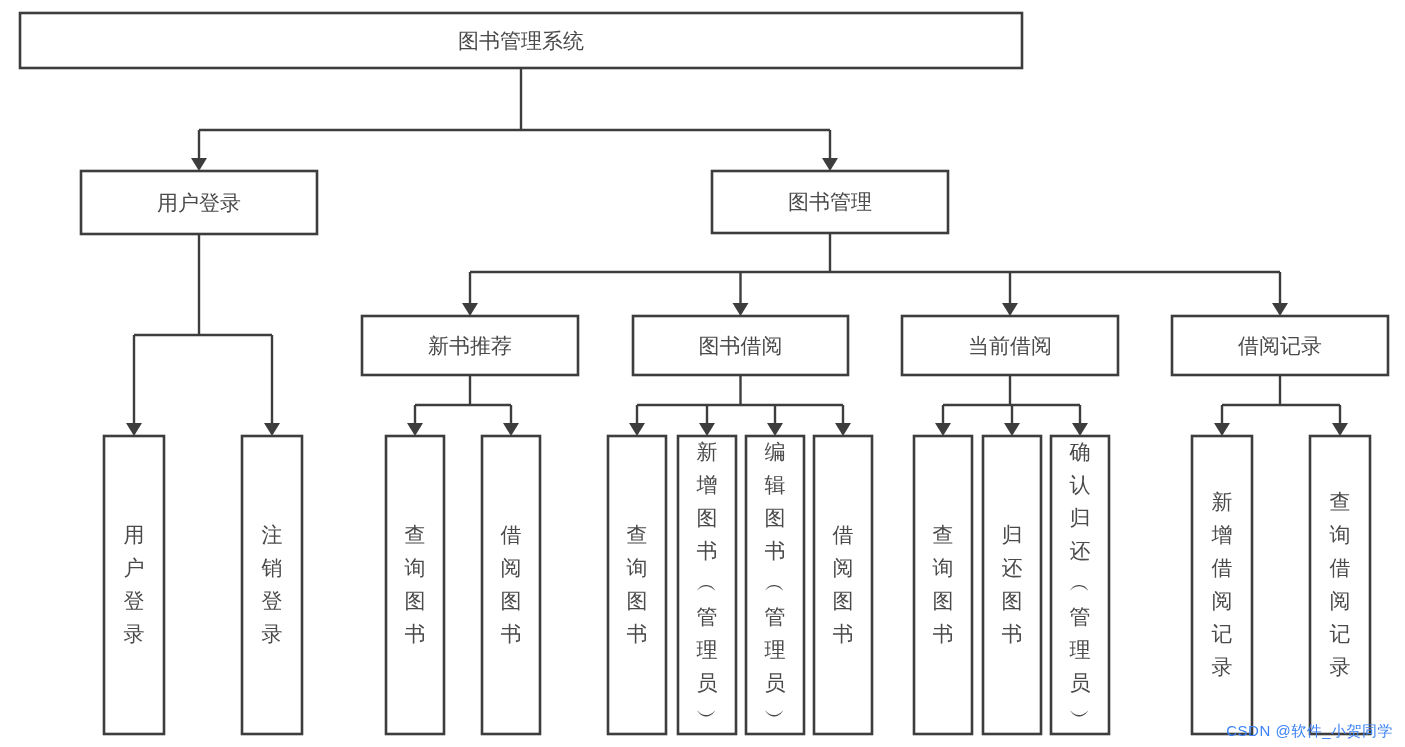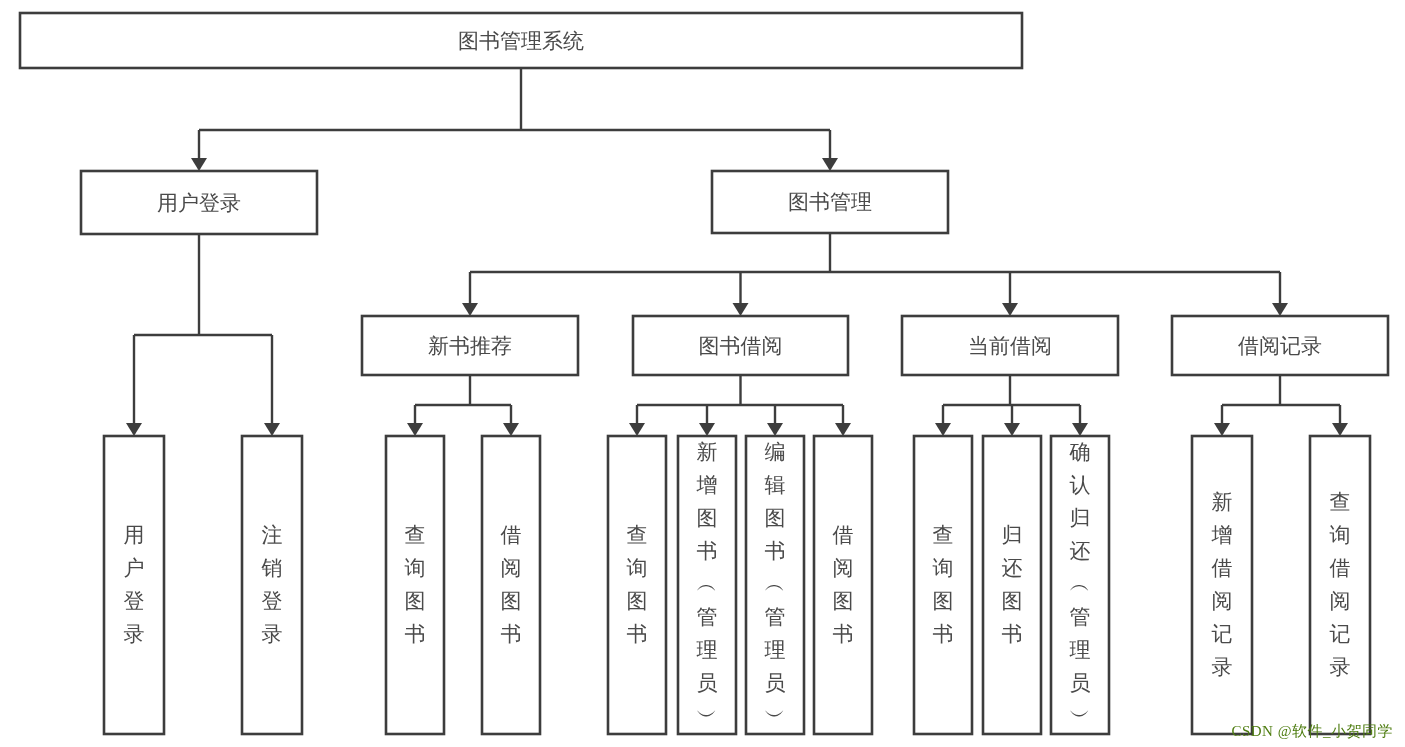--- a/index.html
+++ b/index.html
@@ -57,22 +57,22 @@
   }
   text.node-label.vertical {
     font-size: 21px;
     text-anchor: middle;
   }
   .watermark {
     position: absolute;
     right: 12px;
     bottom: 6px;
     font-size: 15px;
-    color: #4d7c0f;
-    font-family: Liberation Serif, serif;
+    color: #3b82f6;
+    font-family: Liberation Sans, sans-serif;
     letter-spacing: 0.5px;
     white-space: nowrap;
     user-select: none;
   }
 </style>
 </head>
 <body>
 
 <div id="diagram-root">
   <svg class="diagram-canvas" viewBox="0 0 1405 747">

